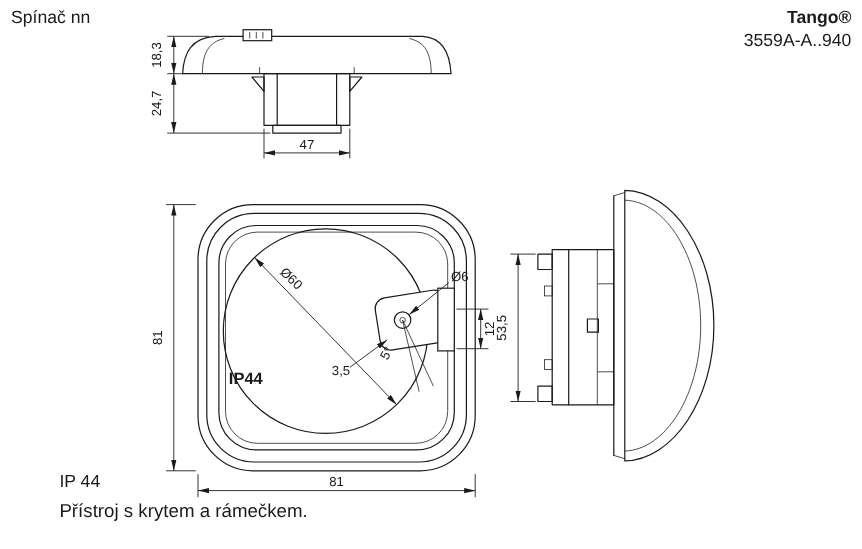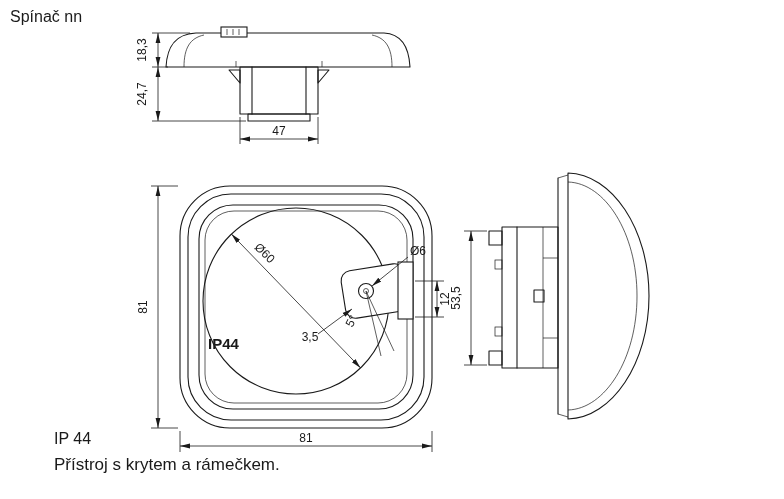--- a/index.html
+++ b/index.html
@@ -20,20 +20,24 @@
   .dimtxt{font-size:12px;fill:#1a1a1a;font-family:"Liberation Sans",sans-serif;}
   .iptxt{font-size:15px;font-weight:bold;fill:#1a1a1a;font-family:"Liberation Sans",sans-serif;}
 </style>
 </head>
 <body>
 
 <div class="page">
 
   <div class="hdr-title">Spínač nn</div>
 
+  <div class="hdr-right">
+    <div class="brand">Tango®</div>
+    <div class="model">3559A-A..940</div>
+  </div>
 
   <svg class="drawing" width="784" height="499" viewBox="0 0 784 499">
     <defs>
       <marker id="arr" viewBox="0 0 10 8" refX="10" refY="4" markerWidth="10" markerHeight="8" orient="auto-start-reverse" markerUnits="userSpaceOnUse">
         <path d="M10,4 L0,1.6 L0,6.4 Z" fill="#1a1a1a"></path>
       </marker>
     </defs>
 
     <g>
       <path class="ol" d="M166,67 C167,48 174,34 196,33 L384,33 C402,34 409,48 410,67 Z"></path>

